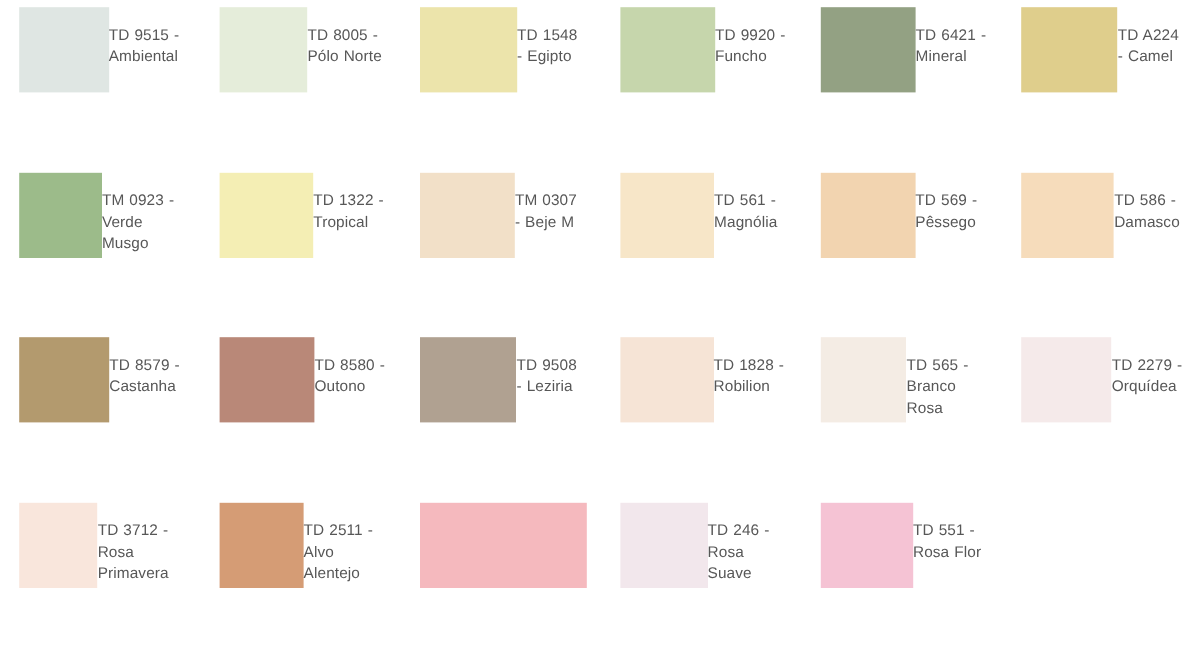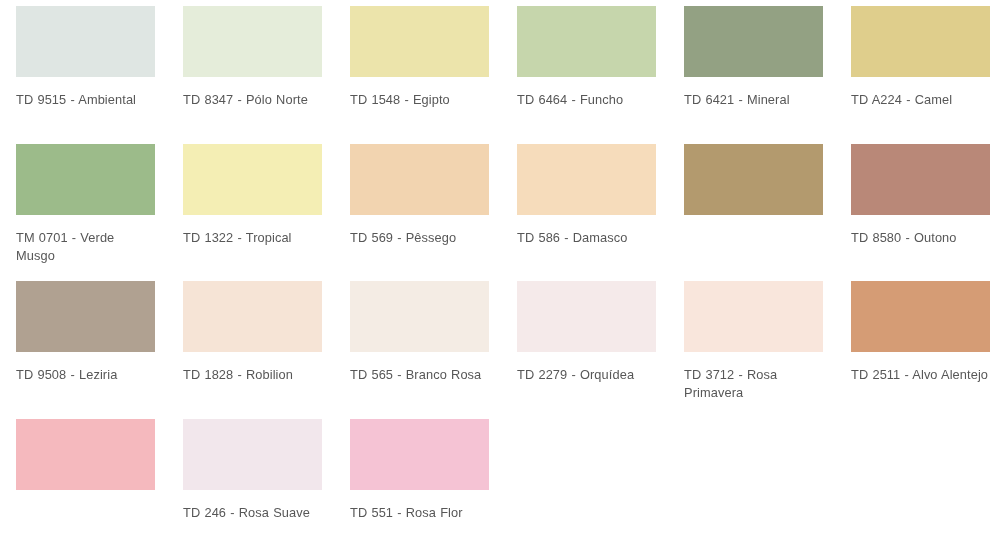--- a/index.html
+++ b/index.html
@@ -22,21 +22,20 @@
     grid-template-columns: repeat(6, 167px);
     grid-auto-rows: 137.5px;
     column-gap: 0px;
     row-gap: 0px;
   }
   .swatch-card {
     width: 167px;
     box-sizing: border-box;
     padding-right: 28px;
     display: flex;
-    flex-direction: column;
     align-items: stretch;
   }
   .swatch-chip {
     width: 139px;
     height: 71px;
     display: block;
   }
   .swatch-label {
     margin-top: 14px;
     font-size: 12.8px;
@@ -50,56 +49,65 @@
 </head>
 <body style="background: rgb(255, 255, 255);">
 
 <div id="palette-grid">
     <div class="swatch-card">
       <div class="swatch-chip" style="background-color: rgb(223, 230, 227);"></div>
       <div class="swatch-label">TD 9515 - Ambiental</div>
     </div>
     <div class="swatch-card">
       <div class="swatch-chip" style="background-color: rgb(229, 237, 218);"></div>
-      <div class="swatch-label">TD 8347 - Pólo Norte</div>
+      <div class="swatch-label">TD 8005 - Pólo Norte</div>
     </div>
     <div class="swatch-card">
       <div class="swatch-chip" style="background-color: rgb(236, 228, 171);"></div>
       <div class="swatch-label">TD 1548 - Egipto</div>
     </div>
     <div class="swatch-card">
       <div class="swatch-chip" style="background-color: rgb(198, 214, 172);"></div>
-      <div class="swatch-label">TD 6464 - Funcho</div>
+      <div class="swatch-label">TD 9920 - Funcho</div>
     </div>
     <div class="swatch-card">
       <div class="swatch-chip" style="background-color: rgb(147, 161, 131);"></div>
       <div class="swatch-label">TD 6421 - Mineral</div>
     </div>
     <div class="swatch-card">
       <div class="swatch-chip" style="background-color: rgb(223, 206, 140);"></div>
       <div class="swatch-label">TD A224 - Camel</div>
     </div>
     <div class="swatch-card">
       <div class="swatch-chip" style="background-color: rgb(156, 187, 138);"></div>
-      <div class="swatch-label">TM 0701 - Verde Musgo</div>
+      <div class="swatch-label">TM 0923 - Verde Musgo</div>
     </div>
     <div class="swatch-card">
       <div class="swatch-chip" style="background-color: rgb(244, 238, 180);"></div>
       <div class="swatch-label">TD 1322 - Tropical</div>
+    </div>
+    <div class="swatch-card">
+      <div class="swatch-chip" style="background-color: rgb(242, 224, 200);"></div>
+      <div class="swatch-label">TM 0307 - Beje M</div>
+    </div>
+    <div class="swatch-card">
+      <div class="swatch-chip" style="background-color: rgb(247, 230, 200);"></div>
+      <div class="swatch-label">TD 561 - Magnólia</div>
     </div>
     <div class="swatch-card">
       <div class="swatch-chip" style="background-color: rgb(242, 212, 176);"></div>
       <div class="swatch-label">TD 569 - Pêssego</div>
     </div>
     <div class="swatch-card">
       <div class="swatch-chip" style="background-color: rgb(246, 220, 187);"></div>
       <div class="swatch-label">TD 586 - Damasco</div>
     </div>
     <div class="swatch-card">
       <div class="swatch-chip" style="background-color: rgb(179, 154, 110);"></div>
+      <div class="swatch-label">TD 8579 - Castanha</div>
     </div>
     <div class="swatch-card">
       <div class="swatch-chip" style="background-color: rgb(185, 136, 120);"></div>
       <div class="swatch-label">TD 8580 - Outono</div>
     </div>
     <div class="swatch-card">
       <div class="swatch-chip" style="background-color: rgb(176, 161, 145);"></div>
       <div class="swatch-label">TD 9508 - Leziria</div>
     </div>
     <div class="swatch-card">

